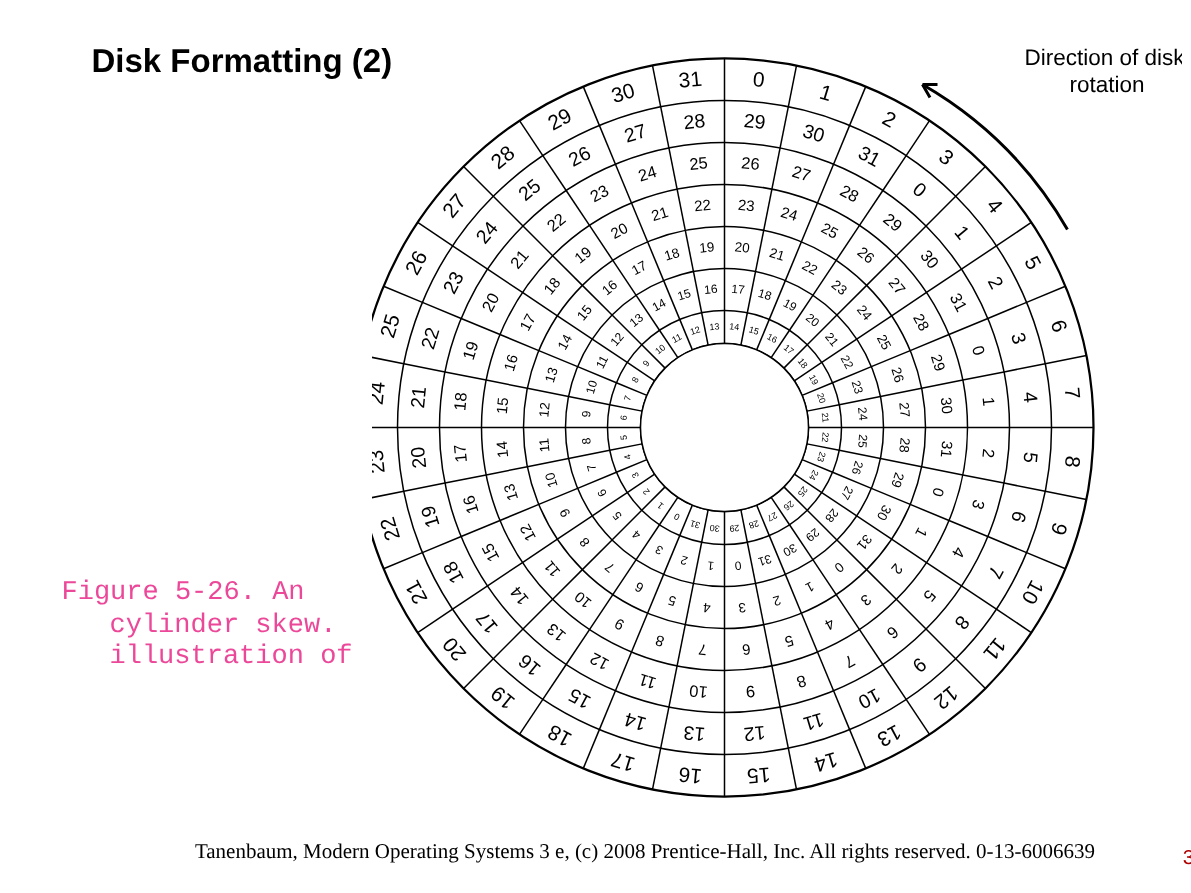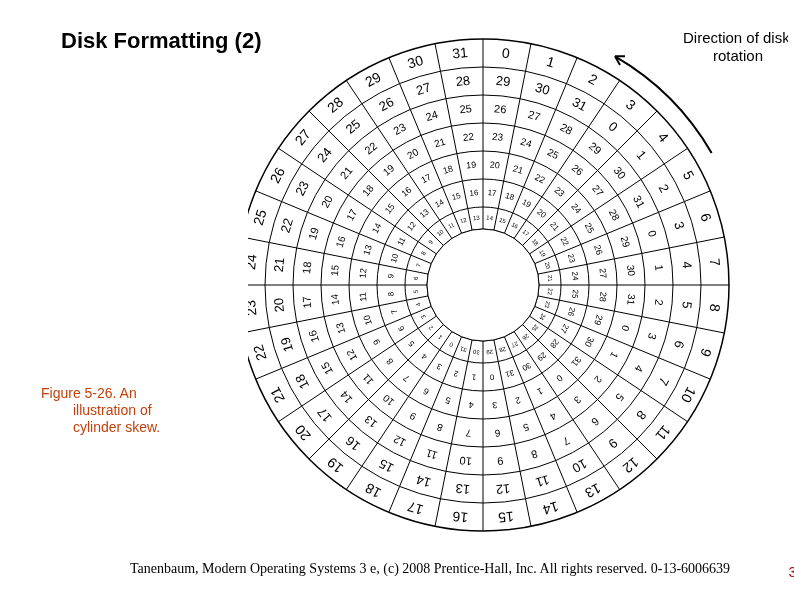--- a/index.html
+++ b/index.html
@@ -23,24 +23,25 @@
     top: 28px;
     left: 28px;
     font-size: 22px;
     font-weight: bold;
     color: #000;
   }
   .caption {
     position: absolute;
     top: 385px;
     left: 8px;
-    font-size: 14px;
-    color: #c2410c;
+    font-size: 18px;
+    color: #ec4899;
     line-height: 1.2;
     width: 200px;
+    font-family: Liberation Mono, monospace;
   }
   .caption .indent {
     display: block;
     margin-left: 32px;
   }
   .footer {
     position: absolute;
     bottom: 18px;
     left: 0;
     width: 100%;
@@ -79,22 +80,22 @@
   }
 </style>
 </head>
 <body>
 <div class="slide">
 
 <div class="title">Disk Formatting (2)</div>
 
 <div class="caption">
   <span>Figure 5-26. An</span>
+  <span class="indent">cylinder skew.</span>
   <span class="indent">illustration of</span>
-  <span class="indent">cylinder skew.</span>
 </div>
 
 <div class="figure">
   <svg id="disk-svg" viewBox="0 0 540 520">
         <circle cx="235" cy="260" r="246" fill="none" stroke="#000" stroke-width="1.5"></circle>
         <circle cx="235" cy="260" r="218" fill="none" stroke="#000" stroke-width="1"></circle>
         <line x1="235" y1="42" x2="235.00000000000003" y2="14" stroke="#000" stroke-width="1"></line>
         <line x1="277.529690199516" y1="46.18880887209576" x2="282.99221921596757" y2="18.726821020805318" stroke="#000" stroke-width="1"></line>
         <line x1="318.4249882555896" y1="58.59426191253948" x2="329.1401243618121" y2="32.72563500222347" stroke="#000" stroke-width="1"></line>
         <line x1="356.1143107982733" y1="78.73962451804513" x2="371.67027732282213" y2="55.45847537357386" stroke="#000" stroke-width="1"></line>

